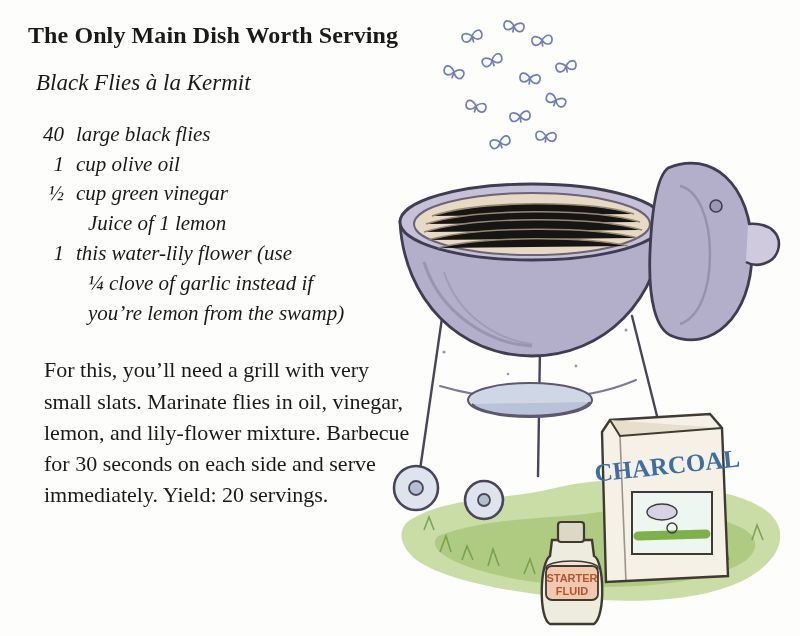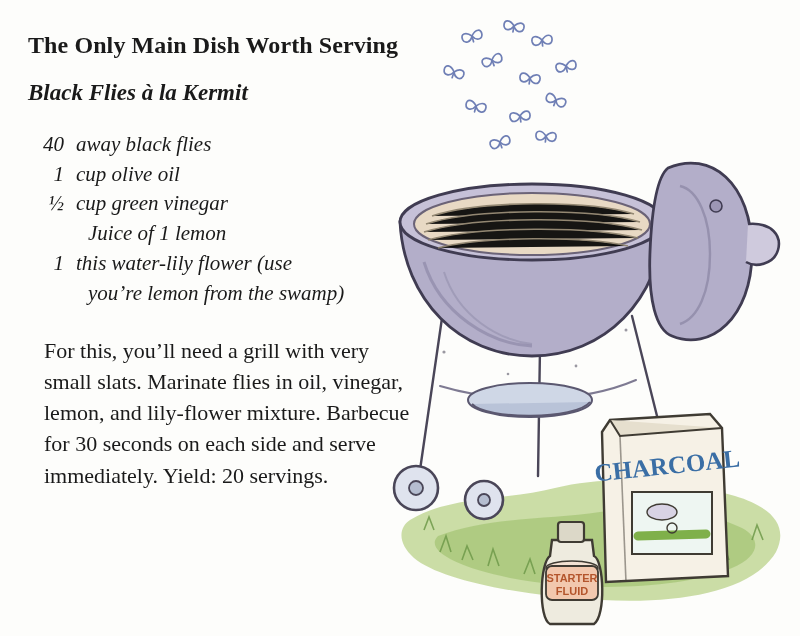--- a/index.html
+++ b/index.html
@@ -14,40 +14,39 @@
     background: #fdfdfb;
     overflow: hidden;
     font-family: "Liberation Serif", serif;
     color: #1a1a1a;
   }
 
   
   .text-col {
     position: absolute;
     left: 28px;
-    top: 32px;
+    top: 22px;
     width: 390px;
   }
 
   .recipe-title {
     font-family: "Liberation Serif", serif;
     font-weight: bold;
     font-size: 24px;
     letter-spacing: 0.1px;
     margin: 0 0 22px 0;
     line-height: 1.1;
   }
 
   .recipe-subtitle {
     font-family: "Liberation Serif", serif;
     font-style: italic;
     font-size: 23px;
-    margin: 0 0 24px 0;
+    margin: 0 0 24px 8px;
     line-height: 1.1;
-    font-weight: bold;
   }
 
   .ingredients {
     font-family: "Liberation Serif", serif;
     font-style: italic;
     font-size: 21px;
     line-height: 1.42;
     margin: 0 0 26px 0;
     padding: 0;
     list-style: none;
@@ -94,37 +93,41 @@
 
   <div class="text-col">
 
     <h1 class="recipe-title">The Only Main Dish Worth Serving</h1>
 
     <div class="recipe-subtitle">Black Flies à la Kermit</div>
 
     <div class="ingredients">
       <div class="ing-row">
         <span class="ing-qty">40</span>
-        <span class="ing-item">away black flies</span>
+        <span class="ing-item">large black flies</span>
       </div>
       <div class="ing-row">
         <span class="ing-qty">1</span>
         <span class="ing-item">cup olive oil</span>
       </div>
       <div class="ing-row">
         <span class="ing-qty">½</span>
         <span class="ing-item">cup green vinegar</span>
       </div>
       <div class="ing-row cont">
         <span class="ing-qty"></span>
         <span class="ing-item ing-indent">Juice of 1 lemon</span>
       </div>
       <div class="ing-row">
         <span class="ing-qty">1</span>
         <span class="ing-item">this water-lily flower (use</span>
+      </div>
+      <div class="ing-row cont">
+        <span class="ing-qty"></span>
+        <span class="ing-item ing-indent">¼ clove of garlic instead if</span>
       </div>
       <div class="ing-row cont">
         <span class="ing-qty"></span>
         <span class="ing-item ing-indent">you’re lemon from the swamp)</span>
       </div>
     </div>
 
     <p class="method">For this, you’ll need a grill with very small slats. Marinate flies in oil, vinegar, lemon, and lily-flower mixture. Barbecue for 30 seconds on each side and serve immediately. Yield: 20 servings.</p>
   </div>
 

